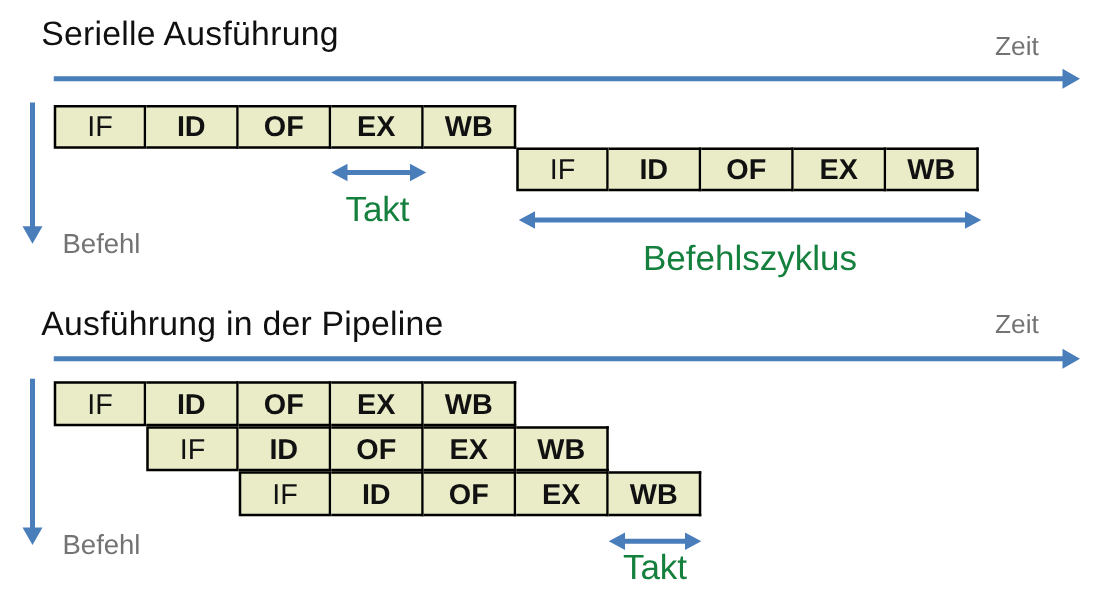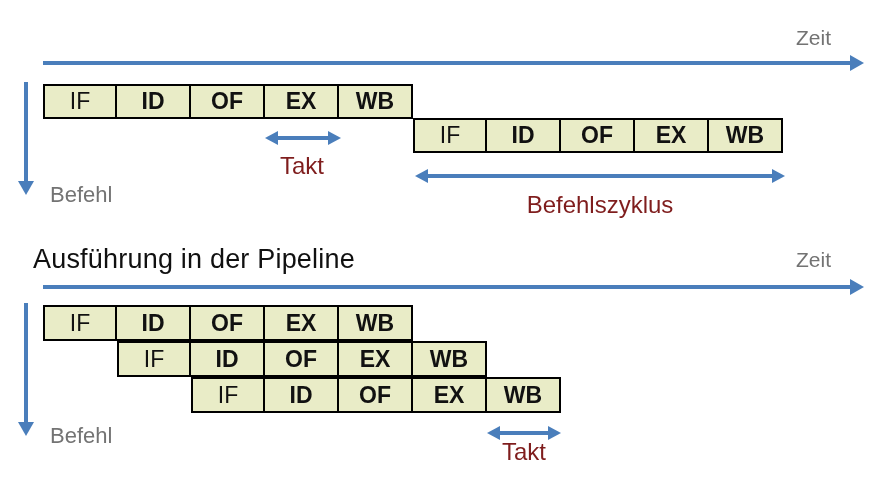--- a/index.html
+++ b/index.html
@@ -22,22 +22,22 @@
     letter-spacing: 0.2px;
     color: #101010;
     white-space: nowrap;
   }
   .small-label {
     font-size: 21px;
     color: #737373;
     white-space: nowrap;
   }
   .center-label {
-    font-size: 24px;
-    color: #7f1d1d;
+    font-size: 28px;
+    color: #15803d;
     text-align: center;
   }
 
   
   .stage-row { display: flex; }
   .cell {
     box-sizing: border-box;
     width: 74px;
     border: 2px solid #000000;
     background: #e9ecc7;
@@ -78,20 +78,21 @@
     border-left: 13px solid #4a7ebb;
     border-top: 7px solid transparent;
     border-bottom: 7px solid transparent;
   }
 </style>
 </head>
 <body>
 
 <div id="stage-area">
 
+  <div class="abs section-title" style="left:33px; top:12px;">Serielle Ausführung</div>
 
   <div class="abs small-label" style="left:796px; top:26px;">Zeit</div>
 
   <div class="abs h-arrow" style="left:43px; top:61px; width:808px;"></div>
 
   <div class="abs v-arrow" style="left:24px; top:82px; height:100px;"></div>
 
   <div class="abs small-label" style="left:50px; top:182px; font-size:22px;">Befehl</div>
 
   <div class="abs stage-row row-serial" style="left:43px; top:84px;">

